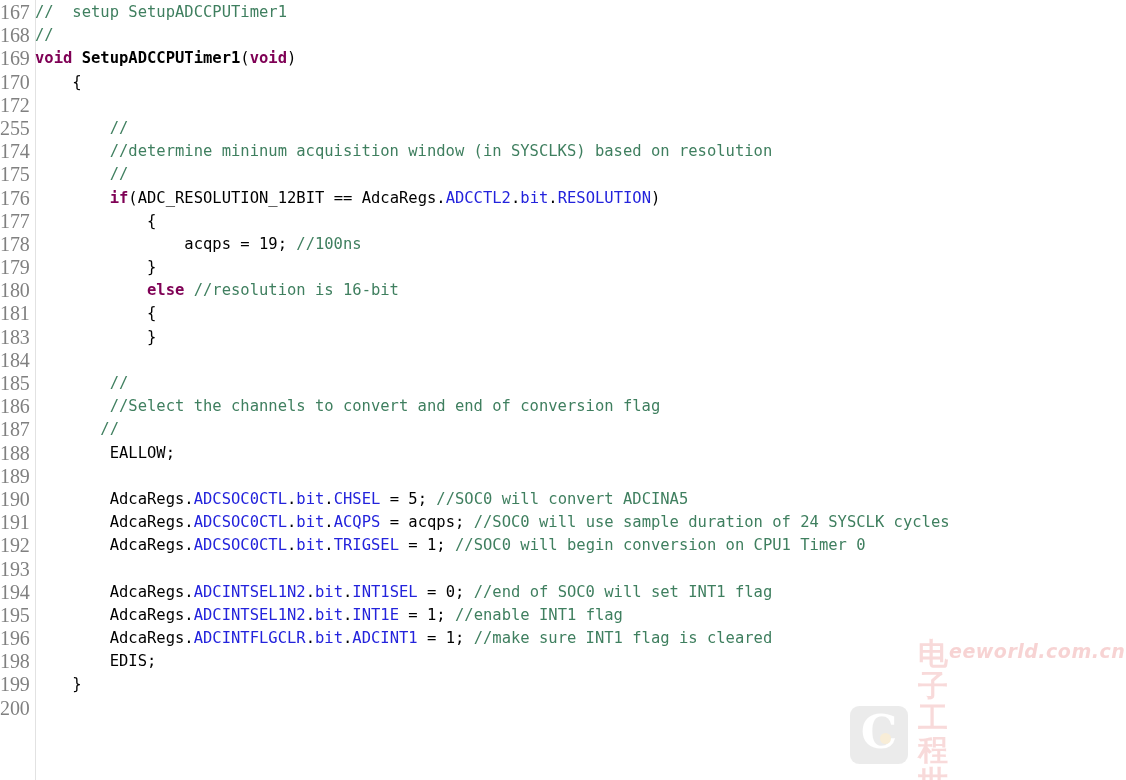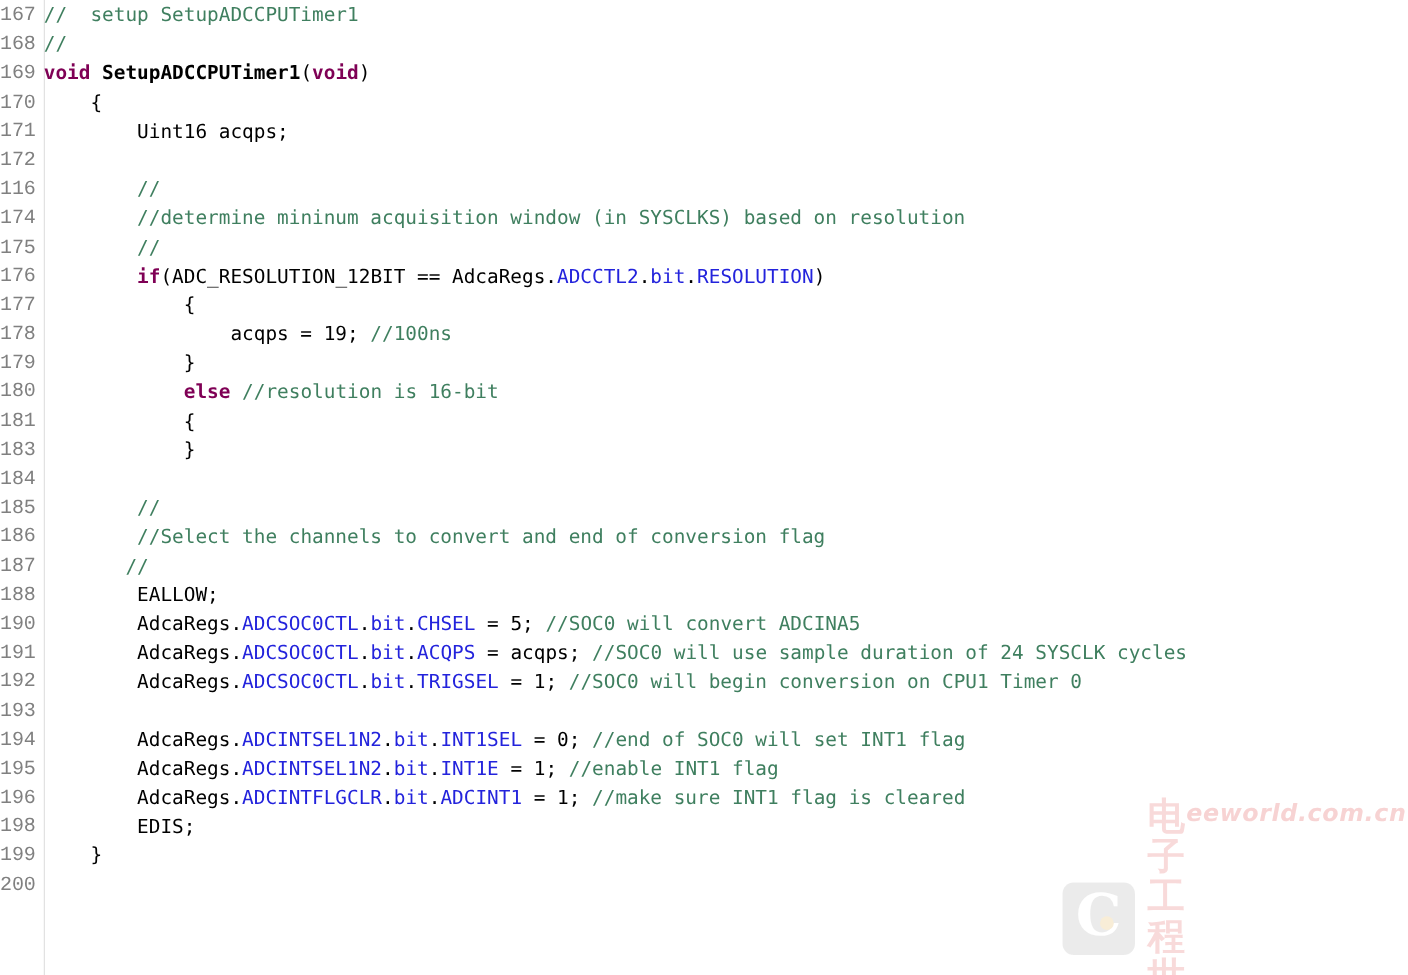--- a/index.html
+++ b/index.html
@@ -40,26 +40,26 @@
     display: flex;
     align-items: flex-start;
     height: 23.2px;
     line-height: 23.2px;
     white-space: pre;
   }
 
   .lineno {
     flex: 0 0 31px;
     width: 31px;
-    text-align: left;
+    text-align: right;
     padding-right: 3px;
     color: #808080;
-    font-size: 16px;
+    font-size: 20px;
     letter-spacing: -0.1px;
-    font-family: Liberation Mono, monospace;
+    font-family: Liberation Serif, serif;
     user-select: none;
   }
 
   .codetext {
     flex: 1 1 auto;
     padding-left: 4px;
     font-size: 15.5px;
     color: #000000;
     font-family: "DejaVu Sans Mono", "Liberation Mono", monospace;
     white-space: pre;
@@ -147,37 +147,37 @@
 
 <div id="editor">
 
   <div id="gutter-rule"></div>
 
   <div id="code-area">
       <div class="line"><span class="lineno">167</span><span class="codetext"><span class="tok-comment">//  setup SetupADCCPUTimer1</span></span></div>
       <div class="line"><span class="lineno">168</span><span class="codetext"><span class="tok-comment">//</span></span></div>
       <div class="line"><span class="lineno">169</span><span class="codetext"><span class="tok-keyword">void</span><span class="tok-plain"> </span><span class="tok-fname">SetupADCCPUTimer1</span><span class="tok-punct">(</span><span class="tok-keyword">void</span><span class="tok-punct">)</span></span></div>
       <div class="line"><span class="lineno">170</span><span class="codetext"><span class="tok-plain">    {</span></span></div>
-      <div class="line"><span class="lineno">171</span><span class="codetext"><span class="tok-plain">        Uint16 acqps;</span></span></div>
       <div class="line"><span class="lineno">172</span><span class="codetext"></span></div>
-      <div class="line"><span class="lineno">116</span><span class="codetext"><span class="tok-plain">        </span><span class="tok-comment">//</span></span></div>
+      <div class="line"><span class="lineno">255</span><span class="codetext"><span class="tok-plain">        </span><span class="tok-comment">//</span></span></div>
       <div class="line"><span class="lineno">174</span><span class="codetext"><span class="tok-plain">        </span><span class="tok-comment">//determine mininum acquisition window (in SYSCLKS) based on resolution</span></span></div>
       <div class="line"><span class="lineno">175</span><span class="codetext"><span class="tok-plain">        </span><span class="tok-comment">//</span></span></div>
       <div class="line"><span class="lineno">176</span><span class="codetext"><span class="tok-plain">        </span><span class="tok-keyword">if</span><span class="tok-punct">(</span><span class="tok-plain">ADC_RESOLUTION_12BIT == AdcaRegs.</span><span class="tok-field">ADCCTL2</span><span class="tok-punct">.</span><span class="tok-field">bit</span><span class="tok-punct">.</span><span class="tok-field">RESOLUTION</span><span class="tok-punct">)</span></span></div>
       <div class="line"><span class="lineno">177</span><span class="codetext"><span class="tok-plain">            {</span></span></div>
       <div class="line"><span class="lineno">178</span><span class="codetext"><span class="tok-plain">                acqps = 19; </span><span class="tok-comment">//100ns</span></span></div>
       <div class="line"><span class="lineno">179</span><span class="codetext"><span class="tok-plain">            }</span></span></div>
       <div class="line"><span class="lineno">180</span><span class="codetext"><span class="tok-plain">            </span><span class="tok-keyword">else</span><span class="tok-plain"> </span><span class="tok-comment">//resolution is 16-bit</span></span></div>
       <div class="line"><span class="lineno">181</span><span class="codetext"><span class="tok-plain">            {</span></span></div>
       <div class="line"><span class="lineno">183</span><span class="codetext"><span class="tok-plain">            }</span></span></div>
       <div class="line"><span class="lineno">184</span><span class="codetext"></span></div>
       <div class="line"><span class="lineno">185</span><span class="codetext"><span class="tok-plain">        </span><span class="tok-comment">//</span></span></div>
       <div class="line"><span class="lineno">186</span><span class="codetext"><span class="tok-plain">        </span><span class="tok-comment">//Select the channels to convert and end of conversion flag</span></span></div>
       <div class="line"><span class="lineno">187</span><span class="codetext"><span class="tok-plain">       </span><span class="tok-comment">//</span></span></div>
       <div class="line"><span class="lineno">188</span><span class="codetext"><span class="tok-plain">        EALLOW;</span></span></div>
+      <div class="line"><span class="lineno">189</span><span class="codetext"></span></div>
       <div class="line"><span class="lineno">190</span><span class="codetext"><span class="tok-plain">        AdcaRegs.</span><span class="tok-field">ADCSOC0CTL</span><span class="tok-punct">.</span><span class="tok-field">bit</span><span class="tok-punct">.</span><span class="tok-field">CHSEL</span><span class="tok-plain"> = 5; </span><span class="tok-comment">//SOC0 will convert ADCINA5</span></span></div>
       <div class="line"><span class="lineno">191</span><span class="codetext"><span class="tok-plain">        AdcaRegs.</span><span class="tok-field">ADCSOC0CTL</span><span class="tok-punct">.</span><span class="tok-field">bit</span><span class="tok-punct">.</span><span class="tok-field">ACQPS</span><span class="tok-plain"> = acqps; </span><span class="tok-comment">//SOC0 will use sample duration of 24 SYSCLK cycles</span></span></div>
       <div class="line"><span class="lineno">192</span><span class="codetext"><span class="tok-plain">        AdcaRegs.</span><span class="tok-field">ADCSOC0CTL</span><span class="tok-punct">.</span><span class="tok-field">bit</span><span class="tok-punct">.</span><span class="tok-field">TRIGSEL</span><span class="tok-plain"> = 1; </span><span class="tok-comment">//SOC0 will begin conversion on CPU1 Timer 0</span></span></div>
       <div class="line"><span class="lineno">193</span><span class="codetext"></span></div>
       <div class="line"><span class="lineno">194</span><span class="codetext"><span class="tok-plain">        AdcaRegs.</span><span class="tok-field">ADCINTSEL1N2</span><span class="tok-punct">.</span><span class="tok-field">bit</span><span class="tok-punct">.</span><span class="tok-field">INT1SEL</span><span class="tok-plain"> = 0; </span><span class="tok-comment">//end of SOC0 will set INT1 flag</span></span></div>
       <div class="line"><span class="lineno">195</span><span class="codetext"><span class="tok-plain">        AdcaRegs.</span><span class="tok-field">ADCINTSEL1N2</span><span class="tok-punct">.</span><span class="tok-field">bit</span><span class="tok-punct">.</span><span class="tok-field">INT1E</span><span class="tok-plain"> = 1; </span><span class="tok-comment">//enable INT1 flag</span></span></div>
       <div class="line"><span class="lineno">196</span><span class="codetext"><span class="tok-plain">        AdcaRegs.</span><span class="tok-field">ADCINTFLGCLR</span><span class="tok-punct">.</span><span class="tok-field">bit</span><span class="tok-punct">.</span><span class="tok-field">ADCINT1</span><span class="tok-plain"> = 1; </span><span class="tok-comment">//make sure INT1 flag is cleared</span></span></div>
       <div class="line"><span class="lineno">198</span><span class="codetext"><span class="tok-plain">        EDIS;</span></span></div>
       <div class="line"><span class="lineno">199</span><span class="codetext"><span class="tok-plain">    }</span></span></div>
       <div class="line"><span class="lineno">200</span><span class="codetext"></span></div>

